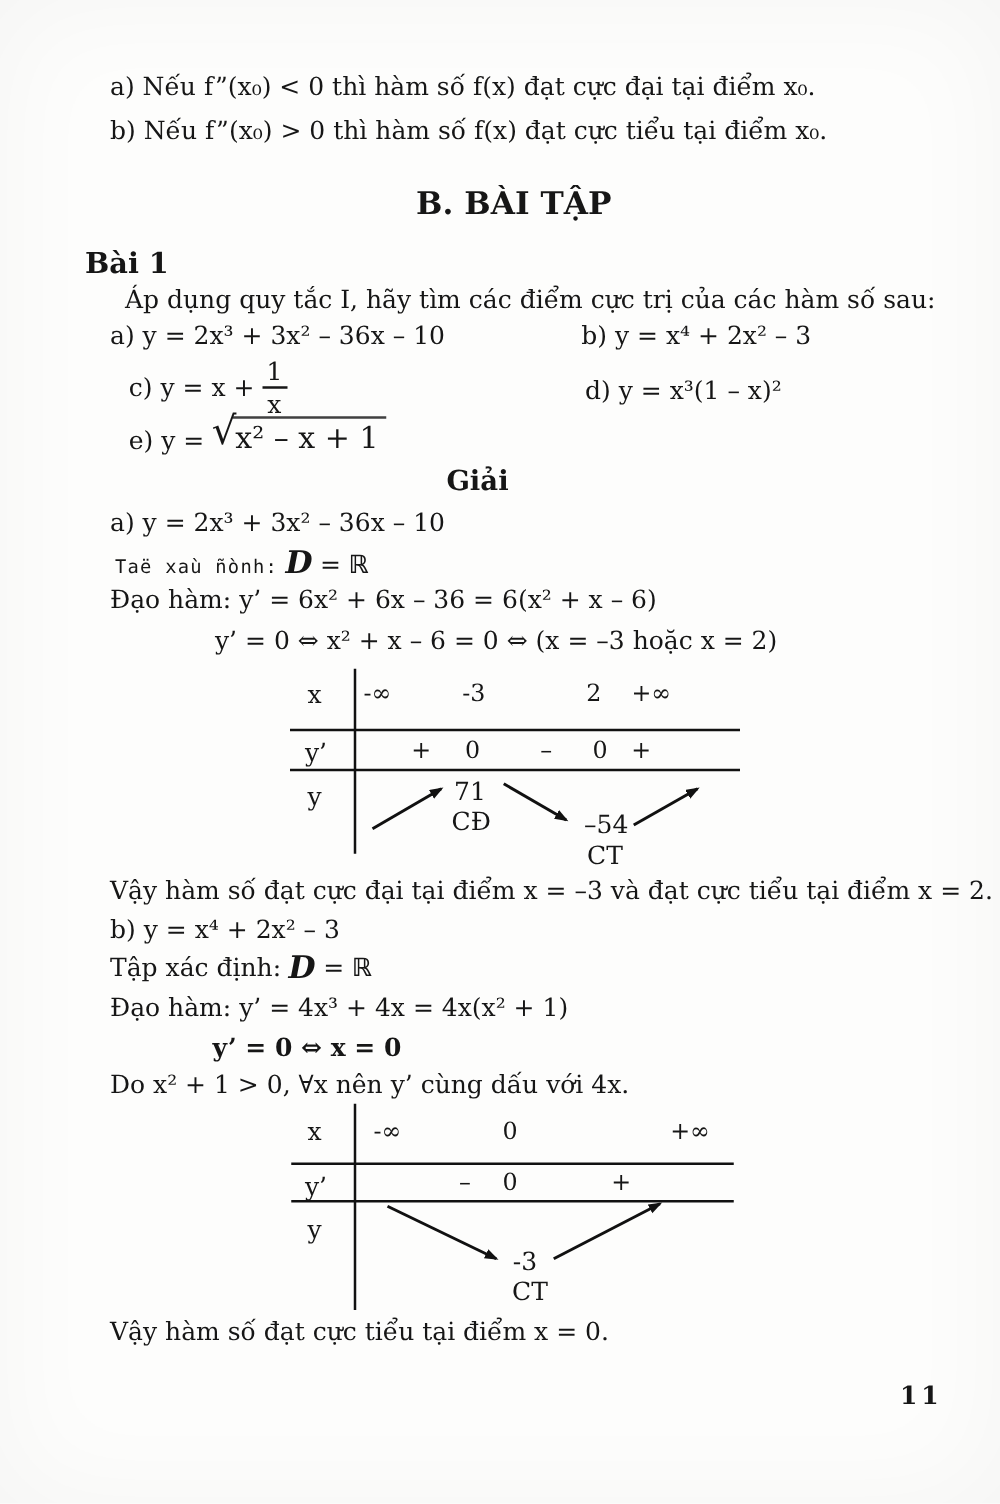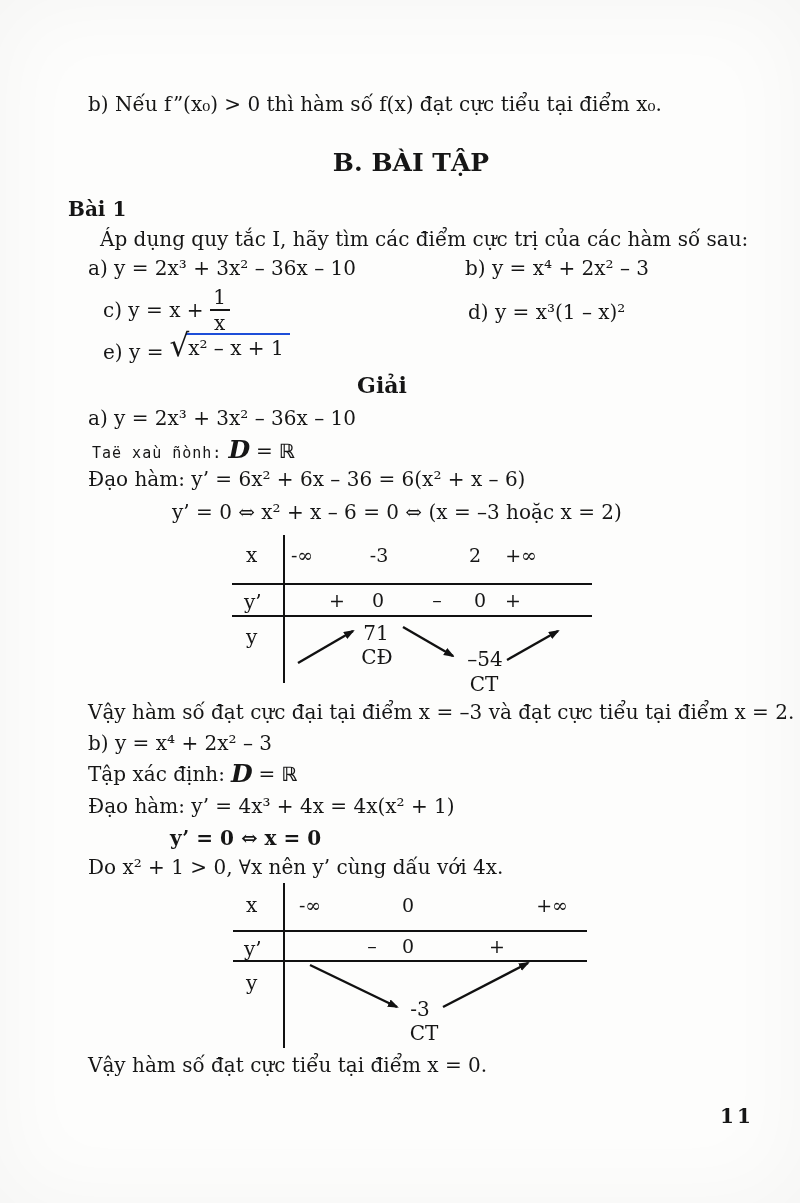--- a/index.html
+++ b/index.html
@@ -19,41 +19,42 @@
   .baseline-row { display:flex; align-items:baseline; gap:6px; }
   
   .frac { display:inline-flex; flex-direction:column; align-items:center; vertical-align:middle; margin-left:6px; }
   .frac .num { font-size:20px; line-height:1.1; }
   .frac .bar { width:20px; height:2px; background:#161616; margin:1px 0; }
   .frac .den { font-size:20px; line-height:1.1; }
   .frow { position:absolute; display:flex; align-items:center; font-size:20px; white-space:nowrap; }
   
   .sqrt { display:inline-flex; align-items:flex-start; margin-left:6px; }
   .rad-sym { font-size:31px; line-height:1; transform:translateY(-3px); }
-  .rad-body { border-top:2px solid #1d4ed8; padding:2px 6px 0 2px; margin-left:-3px; font-size:20px; line-height:1.1; }
+  .rad-body { border-top:2px solid #404040; padding:2px 6px 0 2px; margin-left:-3px; font-size:24px; line-height:1.1; }
   
   .vtable { position:absolute; width:382px; }
   .vline { position:absolute; width:2px; background:#111; }
   .hline { position:absolute; height:2px; background:#111; }
   .tlabel { position:absolute; font-size:20px; }
   .tcell { position:absolute; transform:translateX(-50%); font-size:19px; white-space:nowrap; }
   .arr { position:absolute; overflow:visible; }
   .arr line { stroke:#111; stroke-width:2.4; }
   .arr path { fill:#111; }
   .pagenum { position:absolute; font-size:20px; font-weight:bold; letter-spacing:3px; }
 </style>
 </head>
 <body>
 
 <div class="page">
 
+  <div class="line" style="left:88px; top:57px;">a) Nếu f”(x₀) &lt; 0 thì hàm số f(x) đạt cực đại tại điểm x₀.</div>
   <div class="line" style="left:88px; top:92px;">b) Nếu f”(x₀) &gt; 0 thì hàm số f(x) đạt cực tiểu tại điểm x₀.</div>
 
   <div class="center-heading bold" style="top:148px; font-size:25px; margin-left:11px;">B. BÀI TẬP</div>
-  <div class="line bold" style="left:68px; top:197px; font-size:20px;">Bài 1</div>
+  <div class="line bold" style="left:68px; top:197px; font-size:23px;">Bài 1</div>
   <div class="line" style="left:100px; top:227px;text-align:center;">Áp dụng quy tắc I, hãy tìm các điểm cực trị của các hàm số sau:</div>
 
   <div class="line" style="left:88px; top:256px;">a) y = 2x³ + 3x² – 36x – 10</div>
   <div class="line" style="left:465px; top:256px;">b) y = x⁴ + 2x² – 3</div>
 
   <div class="frow" style="left:103px; top:286px;">
     <span>c) y = x +</span>
     <span class="frac">
       <span class="num">1</span>
       <span class="bar"></span>

